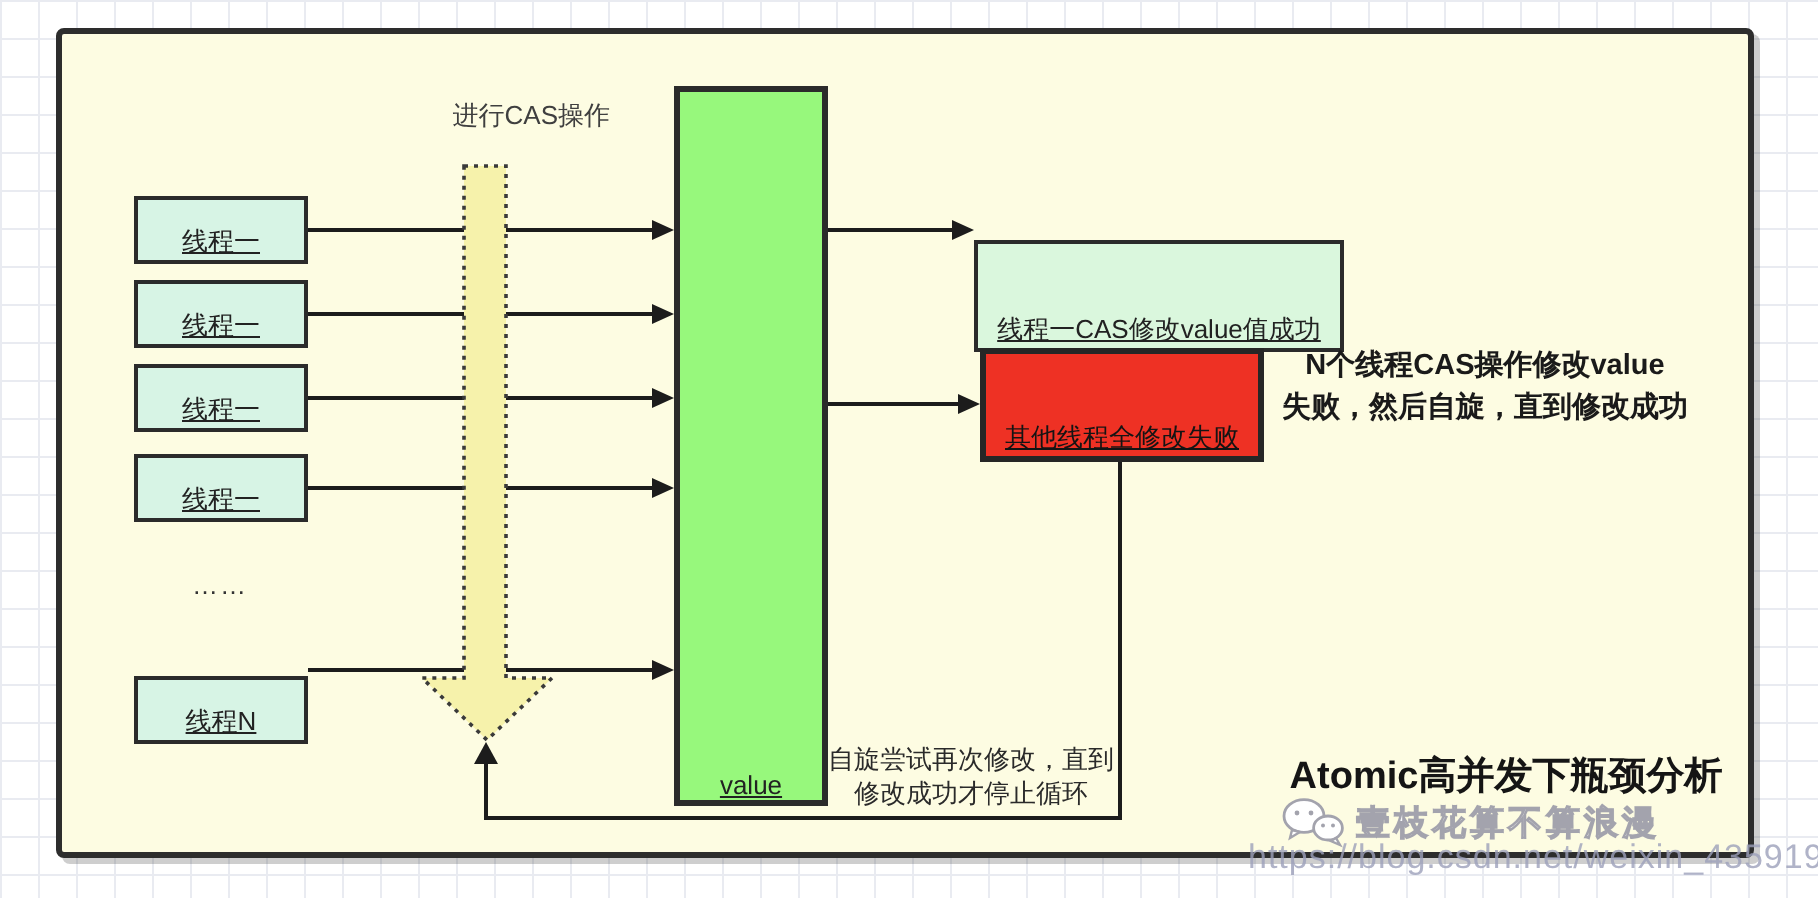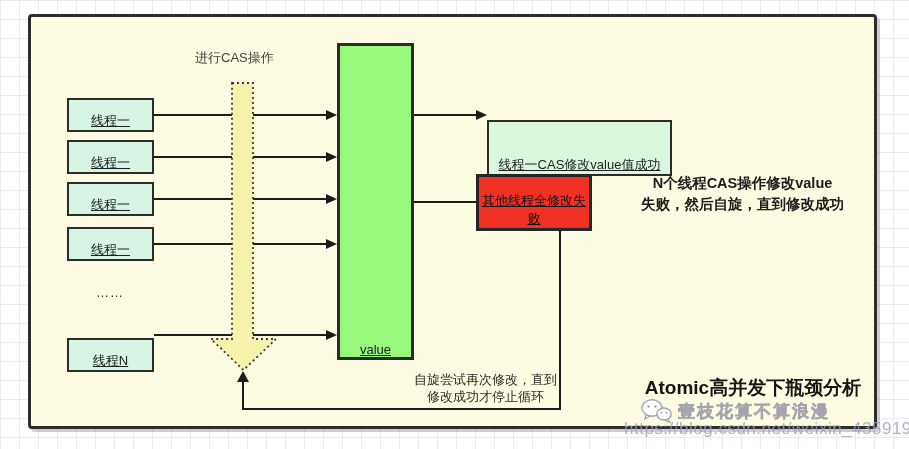--- a/index.html
+++ b/index.html
@@ -31,52 +31,52 @@
     font-size:13px;color:#222;
     text-align:center;
     text-decoration:underline;
   }
   .thread-box{
     left:67px;width:87px;height:34px;
     background:#d7f4e5;border:2px solid #2b2b2b;
     z-index:4;
   }
   .value-box{
-    left:337px;top:43px;width:77px;height:317px;
+    left:337px;top:43px;width:77px;height:360px;
     background:#97f87c;border:3px solid #2b2b2b;
     z-index:4;
   }
   .success-box{
     left:487px;top:88px;width:185px;height:56px;
     background:#daf7dd;border:2px solid #2b2b2b;
     z-index:4;
     margin-top:32px;
   }
   .fail-box{
-    left:476px;top:174px;width:116px;height:57px;
+    left:490px;top:174px;width:142px;height:57px;
     background:#ee3124;border:3px solid #262626;
     color:#141414;
     z-index:4;
   }
   .hline,.vline{position:absolute;background:#1c1c1c;z-index:1;}
   .hline{height:2px;}
   .vline{width:2px;}
   .head-right{
     position:absolute;width:0;height:0;z-index:3;
     border-top:5px solid transparent;
     border-bottom:5px solid transparent;
     border-left:11px solid #1c1c1c;
   }
   .head-up{
     position:absolute;width:0;height:0;z-index:3;
     border-left:6px solid transparent;
     border-right:6px solid transparent;
     border-bottom:11px solid #1c1c1c;
   }
-  .label{position:absolute;color:#3f3f3f;font-size:13px;text-align:left;z-index:5;}
+  .label{position:absolute;color:#3f3f3f;font-size:13px;text-align:right;z-index:5;}
   .note{
     position:absolute;left:610px;top:173px;width:265px;
     font-size:14.5px;font-weight:600;line-height:21px;
     color:#1a1a1a;text-align:center;z-index:5;
   }
   .spin-note{
     position:absolute;left:388px;top:371px;width:195px;
     font-size:13px;line-height:17px;color:#2a2a2a;text-align:center;z-index:5;
   }
   .title{

